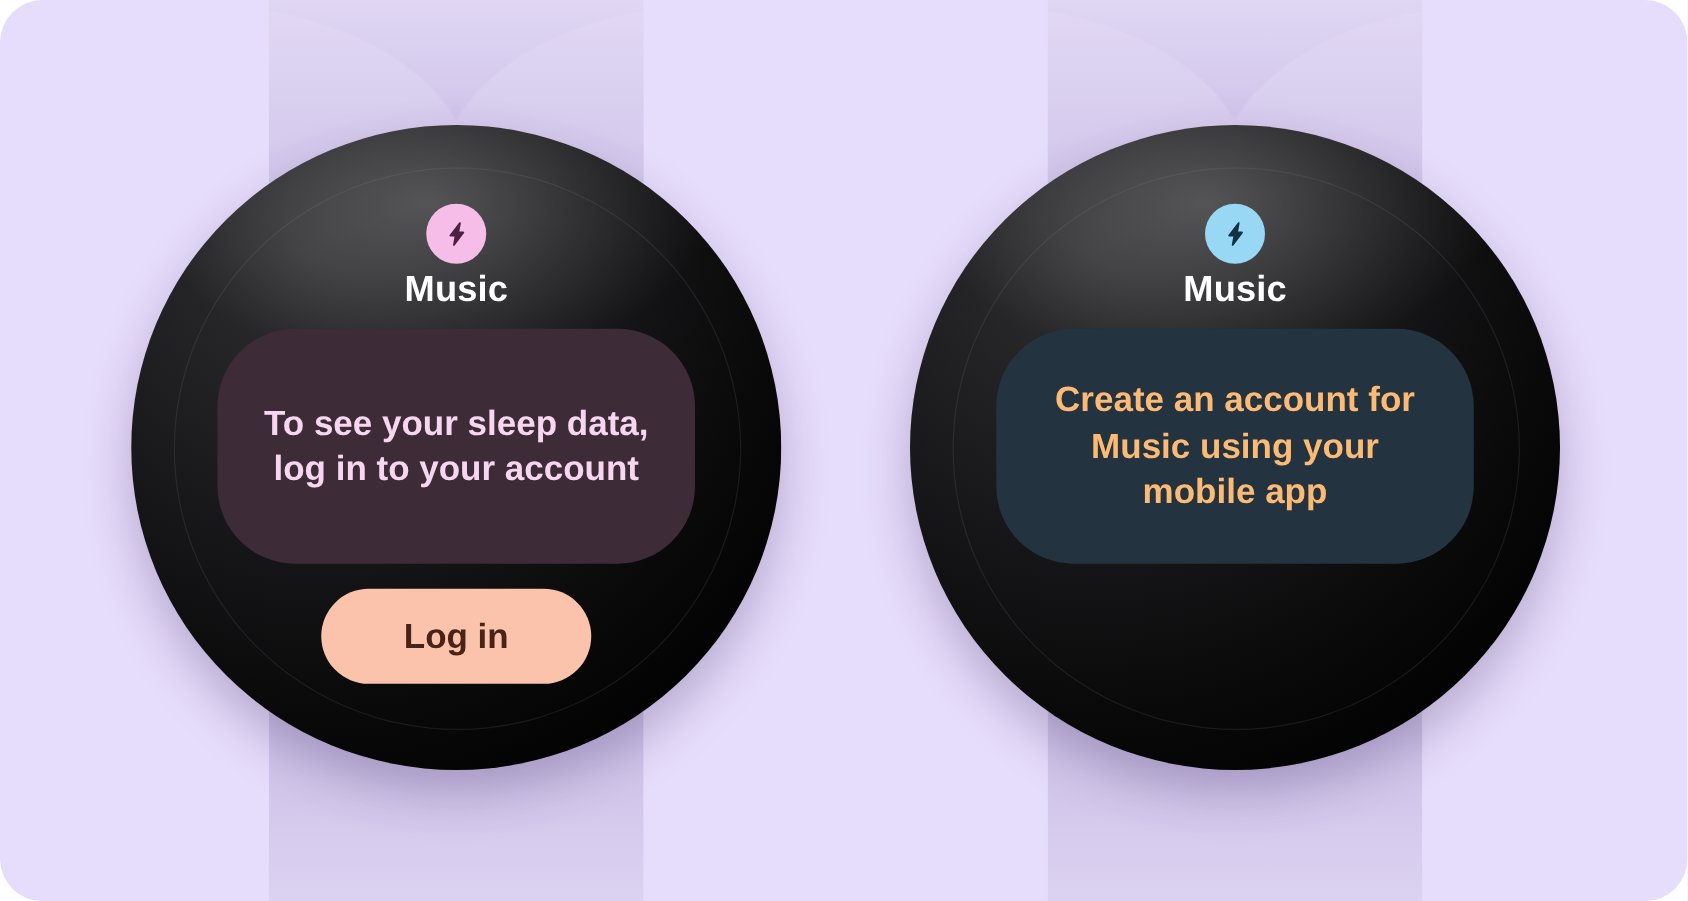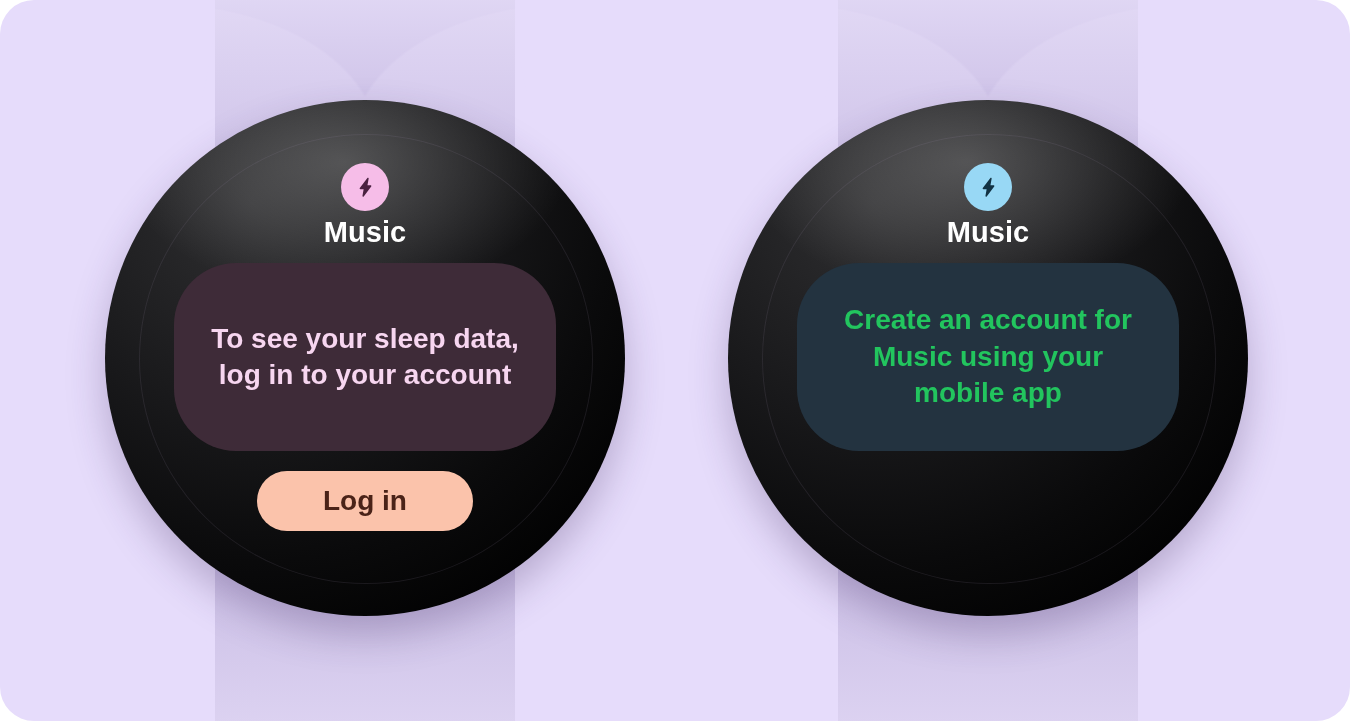--- a/index.html
+++ b/index.html
@@ -146,21 +146,21 @@
   .msg-text {
     font-size: 28px;
     font-weight: bold;
     line-height: 1.30;
     text-align: center;
   }
 
   .cta-btn {
     margin-top: 20px;
     width: 216px;
-    height: 60px;
+    height: 76px;
     border: none;
     border-radius: 40px;
     font-family: "Liberation Sans", sans-serif;
     font-size: 28px;
     font-weight: bold;
     cursor: pointer;
     display: flex;
     align-items: center;
     justify-content: center;
     padding: 0;
@@ -170,21 +170,21 @@
   .left  .app-icon { background: #F6BDE8; }
   .left  .app-icon svg { fill: #4A2140; }
   .left  .msg-card { background: #3E2B38; }
   .left  .msg-text { color: #F7D6F0; }
   .left  .cta-btn  { background: #FBC3AB; color: #4A2318; }
 
   
   .right .app-icon { background: #98D8F5; }
   .right .app-icon svg { fill: #123243; }
   .right .msg-card { background: #233340; }
-  .right .msg-text { color: #22c55e; }
+  .right .msg-text { color: #fdba74; }
   .right .cta-btn  { background: #CCC7FB; color: #1C0B80; }
 </style>
 </head>
 <body>
 
 <div class="stage">
 
   <div class="watch left">
 
     <div class="strap strap-top"></div>

